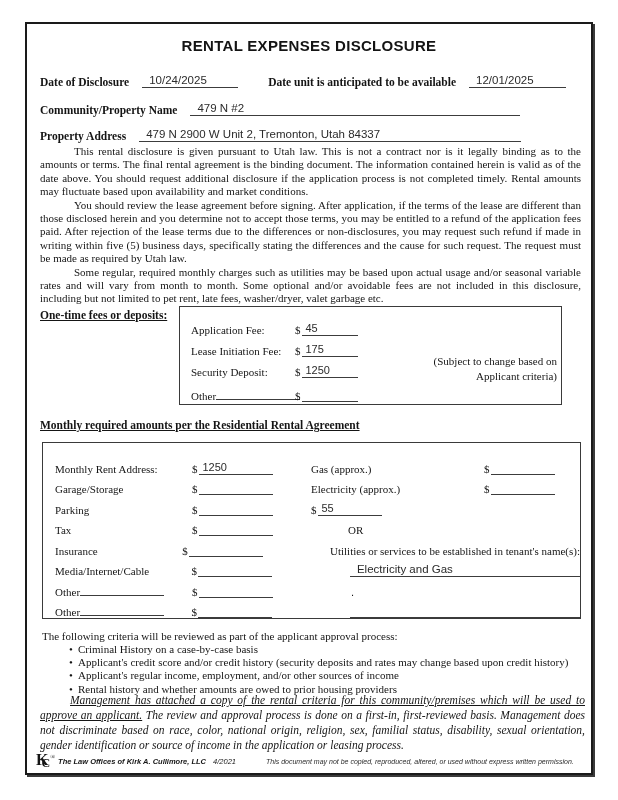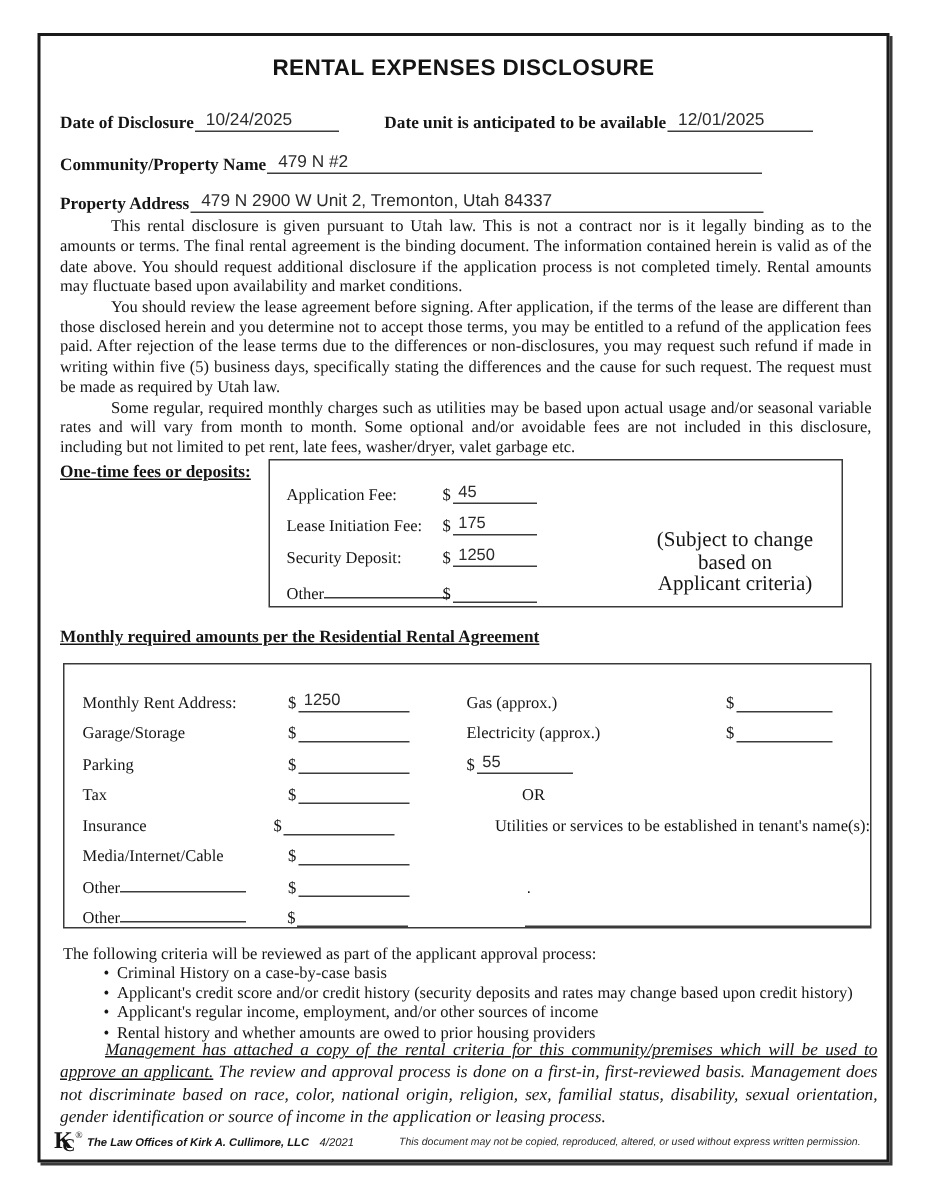--- a/index.html
+++ b/index.html
@@ -17,21 +17,21 @@
     position:absolute; top:13px; left:0; right:0; text-align:center;
     font-family:"Liberation Sans", sans-serif; font-weight:700;
     font-size:15px; letter-spacing:.3px; color:#141414;
   }
   
   .hdr-row { position:absolute; left:13px; right:13px; display:flex; align-items:flex-end; height:24px; }
   .r1 { top:40px; } .r2 { top:68px; } .r3 { top:94px; }
   .lbl { font-weight:700; font-size:11.5px; white-space:nowrap; }
   .fill {
     border-bottom:1.2px solid #3c3c3c; display:inline-flex; align-items:flex-end;
-    height:19px; margin-left:1px; box-sizing:border-box;
+    height:19px; margin-left:13px; box-sizing:border-box;
   }
   .fv {
     font-family:"Liberation Sans", sans-serif; font-size:11.5px; color:#2b2b2b;
     padding:0 2px 1px 7px; white-space:nowrap;
   }
   .sp { width:30px; }
   .w95 { width:96px; } .w97 { width:97px; } .w308 { width:330px; } .w370 { width:382px; }
 
   
   .paras {
@@ -55,22 +55,22 @@
   .label-line { display:inline-block; width:84px; border-bottom:1.2px solid #3c3c3c; height:13px; }
   .money { display:inline-flex; align-items:flex-end; }
   .cur { font-size:11px; padding-right:1px; }
   .uline {
     display:inline-flex; align-items:flex-end; border-bottom:1.2px solid #3c3c3c;
     height:16px; box-sizing:border-box;
   }
   .u54 { width:56px; } .u74 { width:74px; } .u64 { width:64px; }
   .uline .fv { font-size:11px; padding:0 1px 1px 4px; }
   .ot-note {
-    position:absolute; left:243px; top:47px; width:134px; text-align:center;
-    font-size:14px; line-height:14.5px;
+    position:absolute; left:243px; top:47px; width:134px; text-align:right;
+    font-size:11px; line-height:14.5px;
   }
 
   
   .monthly-h {
     position:absolute; top:395px; left:13px; font-weight:700; font-size:11.5px;
     text-decoration:underline; white-space:nowrap;
   }
   .monthly-box {
     position:absolute; left:15px; top:418px; width:539px; height:177px;
     border:1.5px solid #3a3a3a; box-sizing:border-box; padding:11px 0 0 12px;
@@ -277,20 +277,23 @@
         </span>
       <span class="m-r-wide">Utilities or services to be established in tenant's name(s):</span>
     </div>
     <div class="m-row">
       <span class="m-l-label">Media/Internet/Cable</span>
       <span class="m-l-money money">
           <span class="cur">$</span>
           <span class="uline u74">
             <span class="fv"></span>
           </span>
+        </span>
+      <span class="r-fill">
+          <span class="fv">Electricity and Gas</span>
         </span>
     </div>
     <div class="m-row">
       <span class="m-l-label"><span>Other</span><span class="label-line"></span></span>
       <span class="m-l-money money">
           <span class="cur">$</span>
           <span class="uline u74">
             <span class="fv"></span>
           </span>
         </span>

